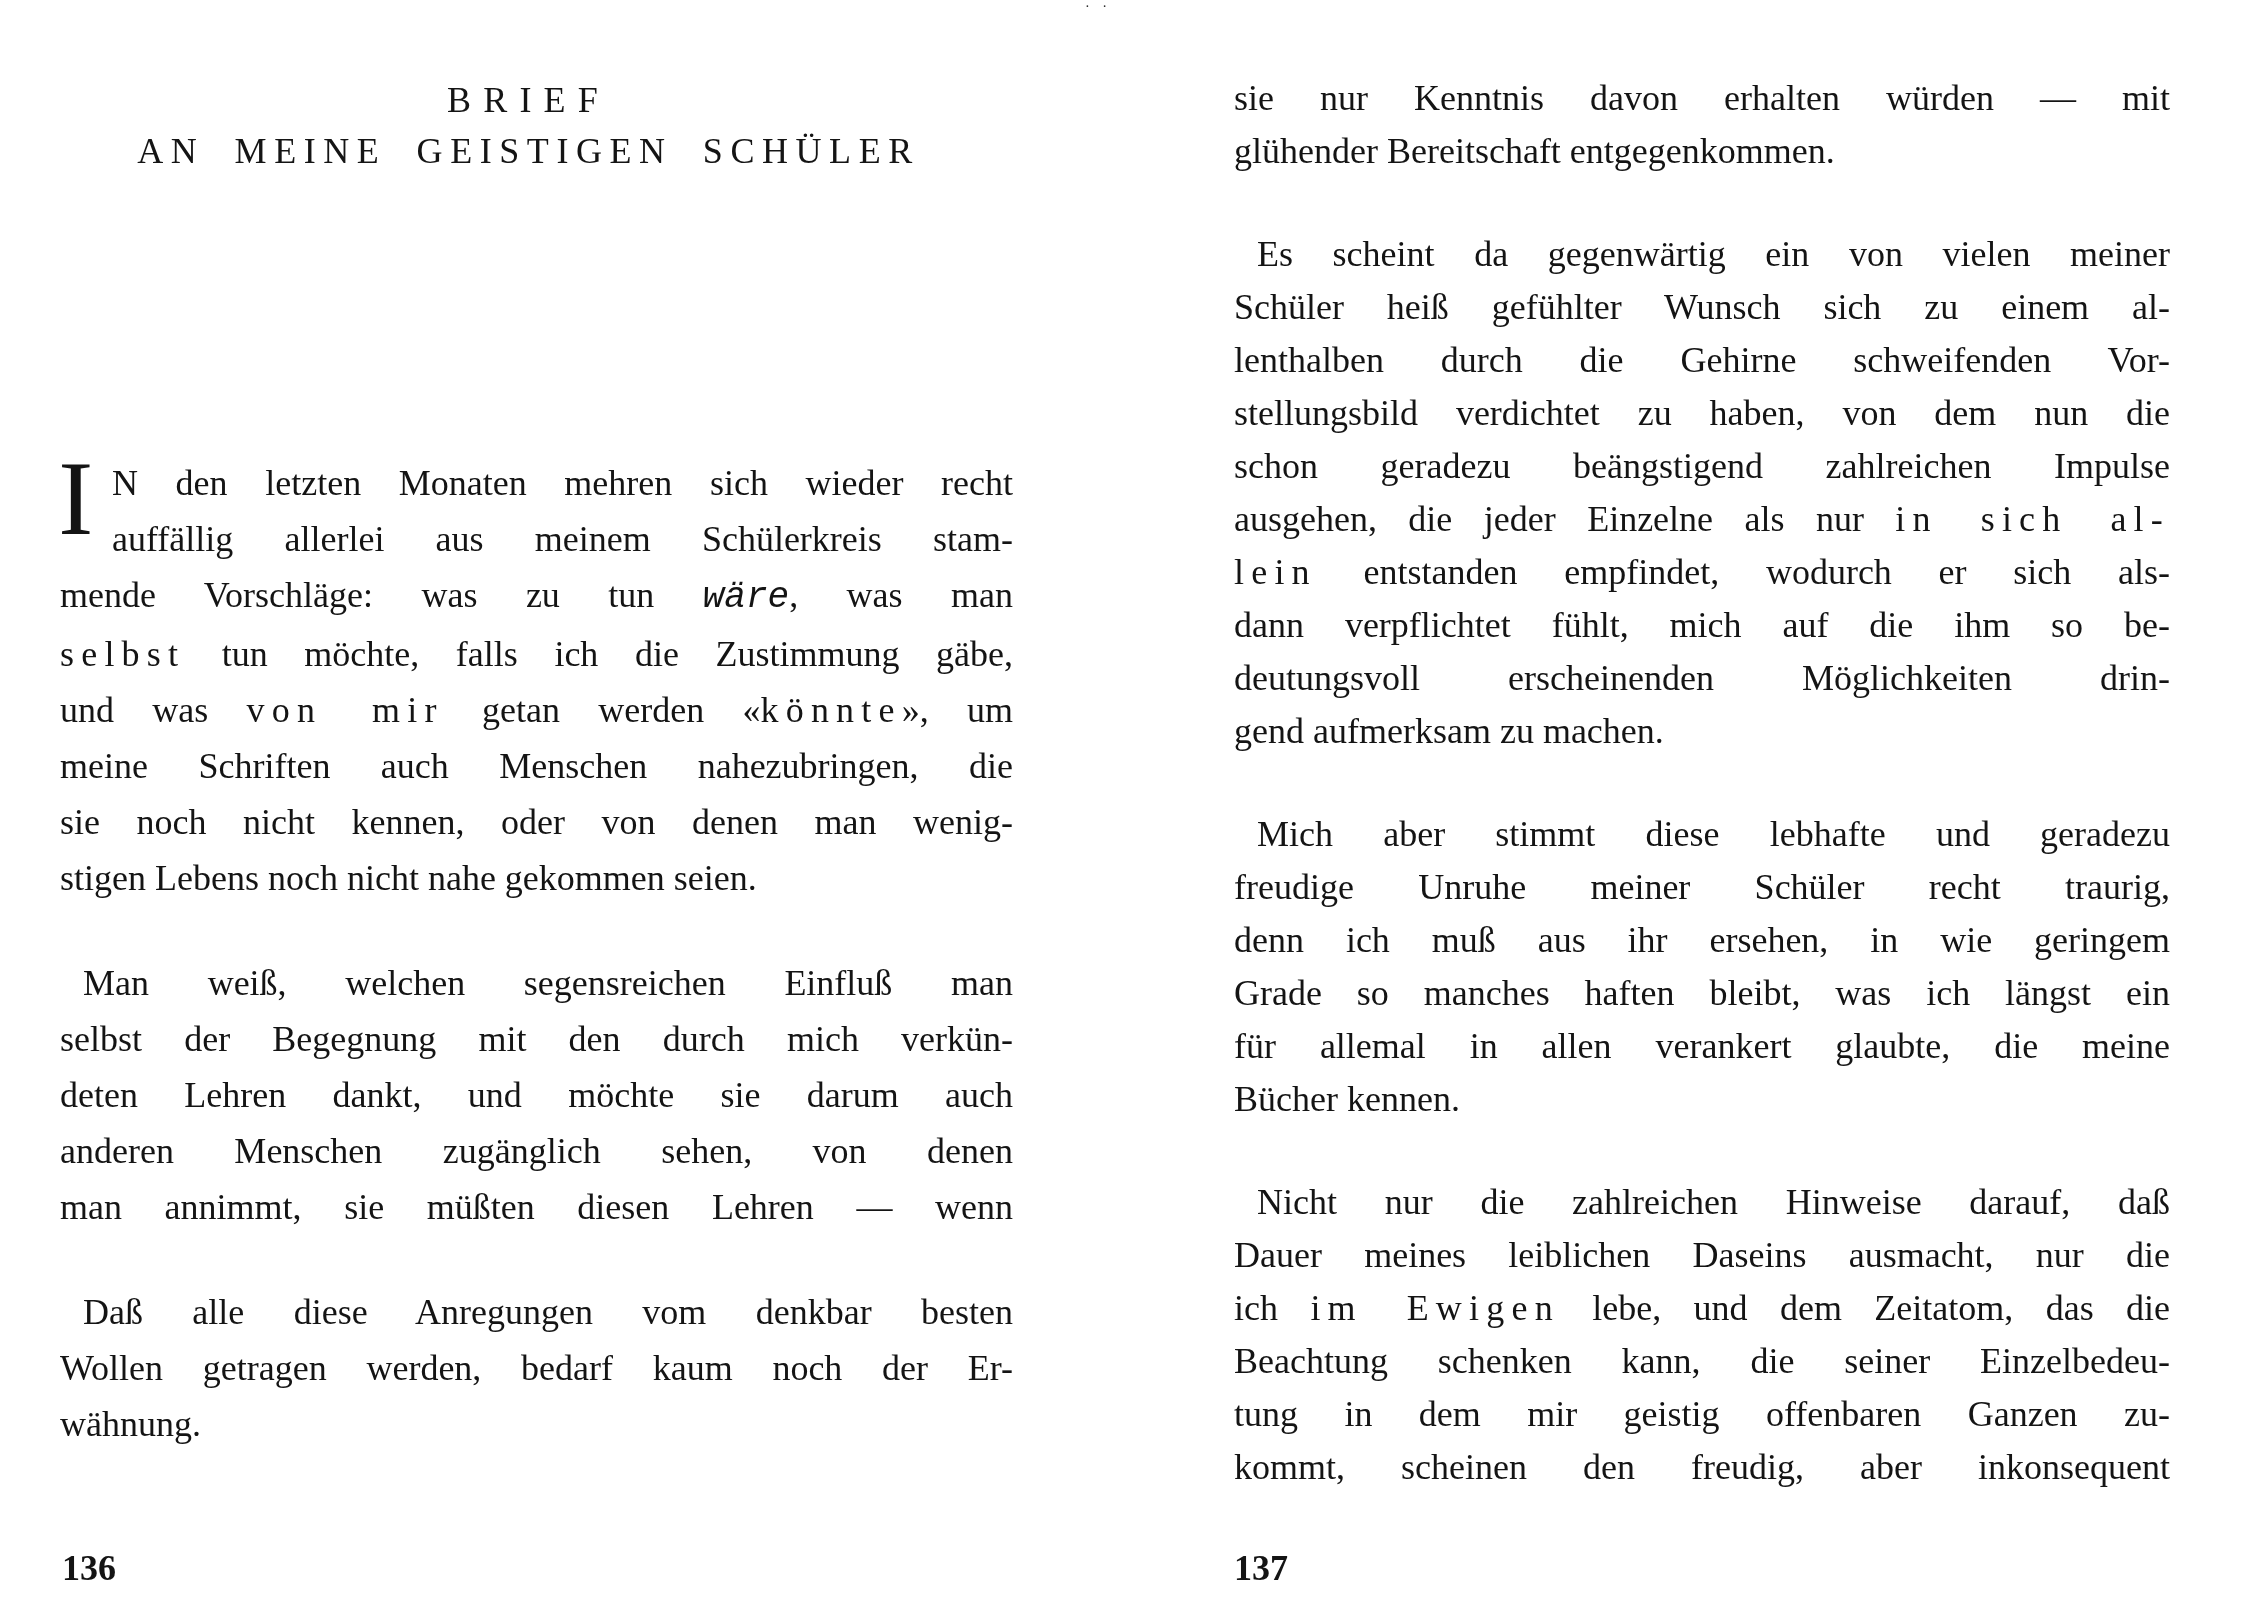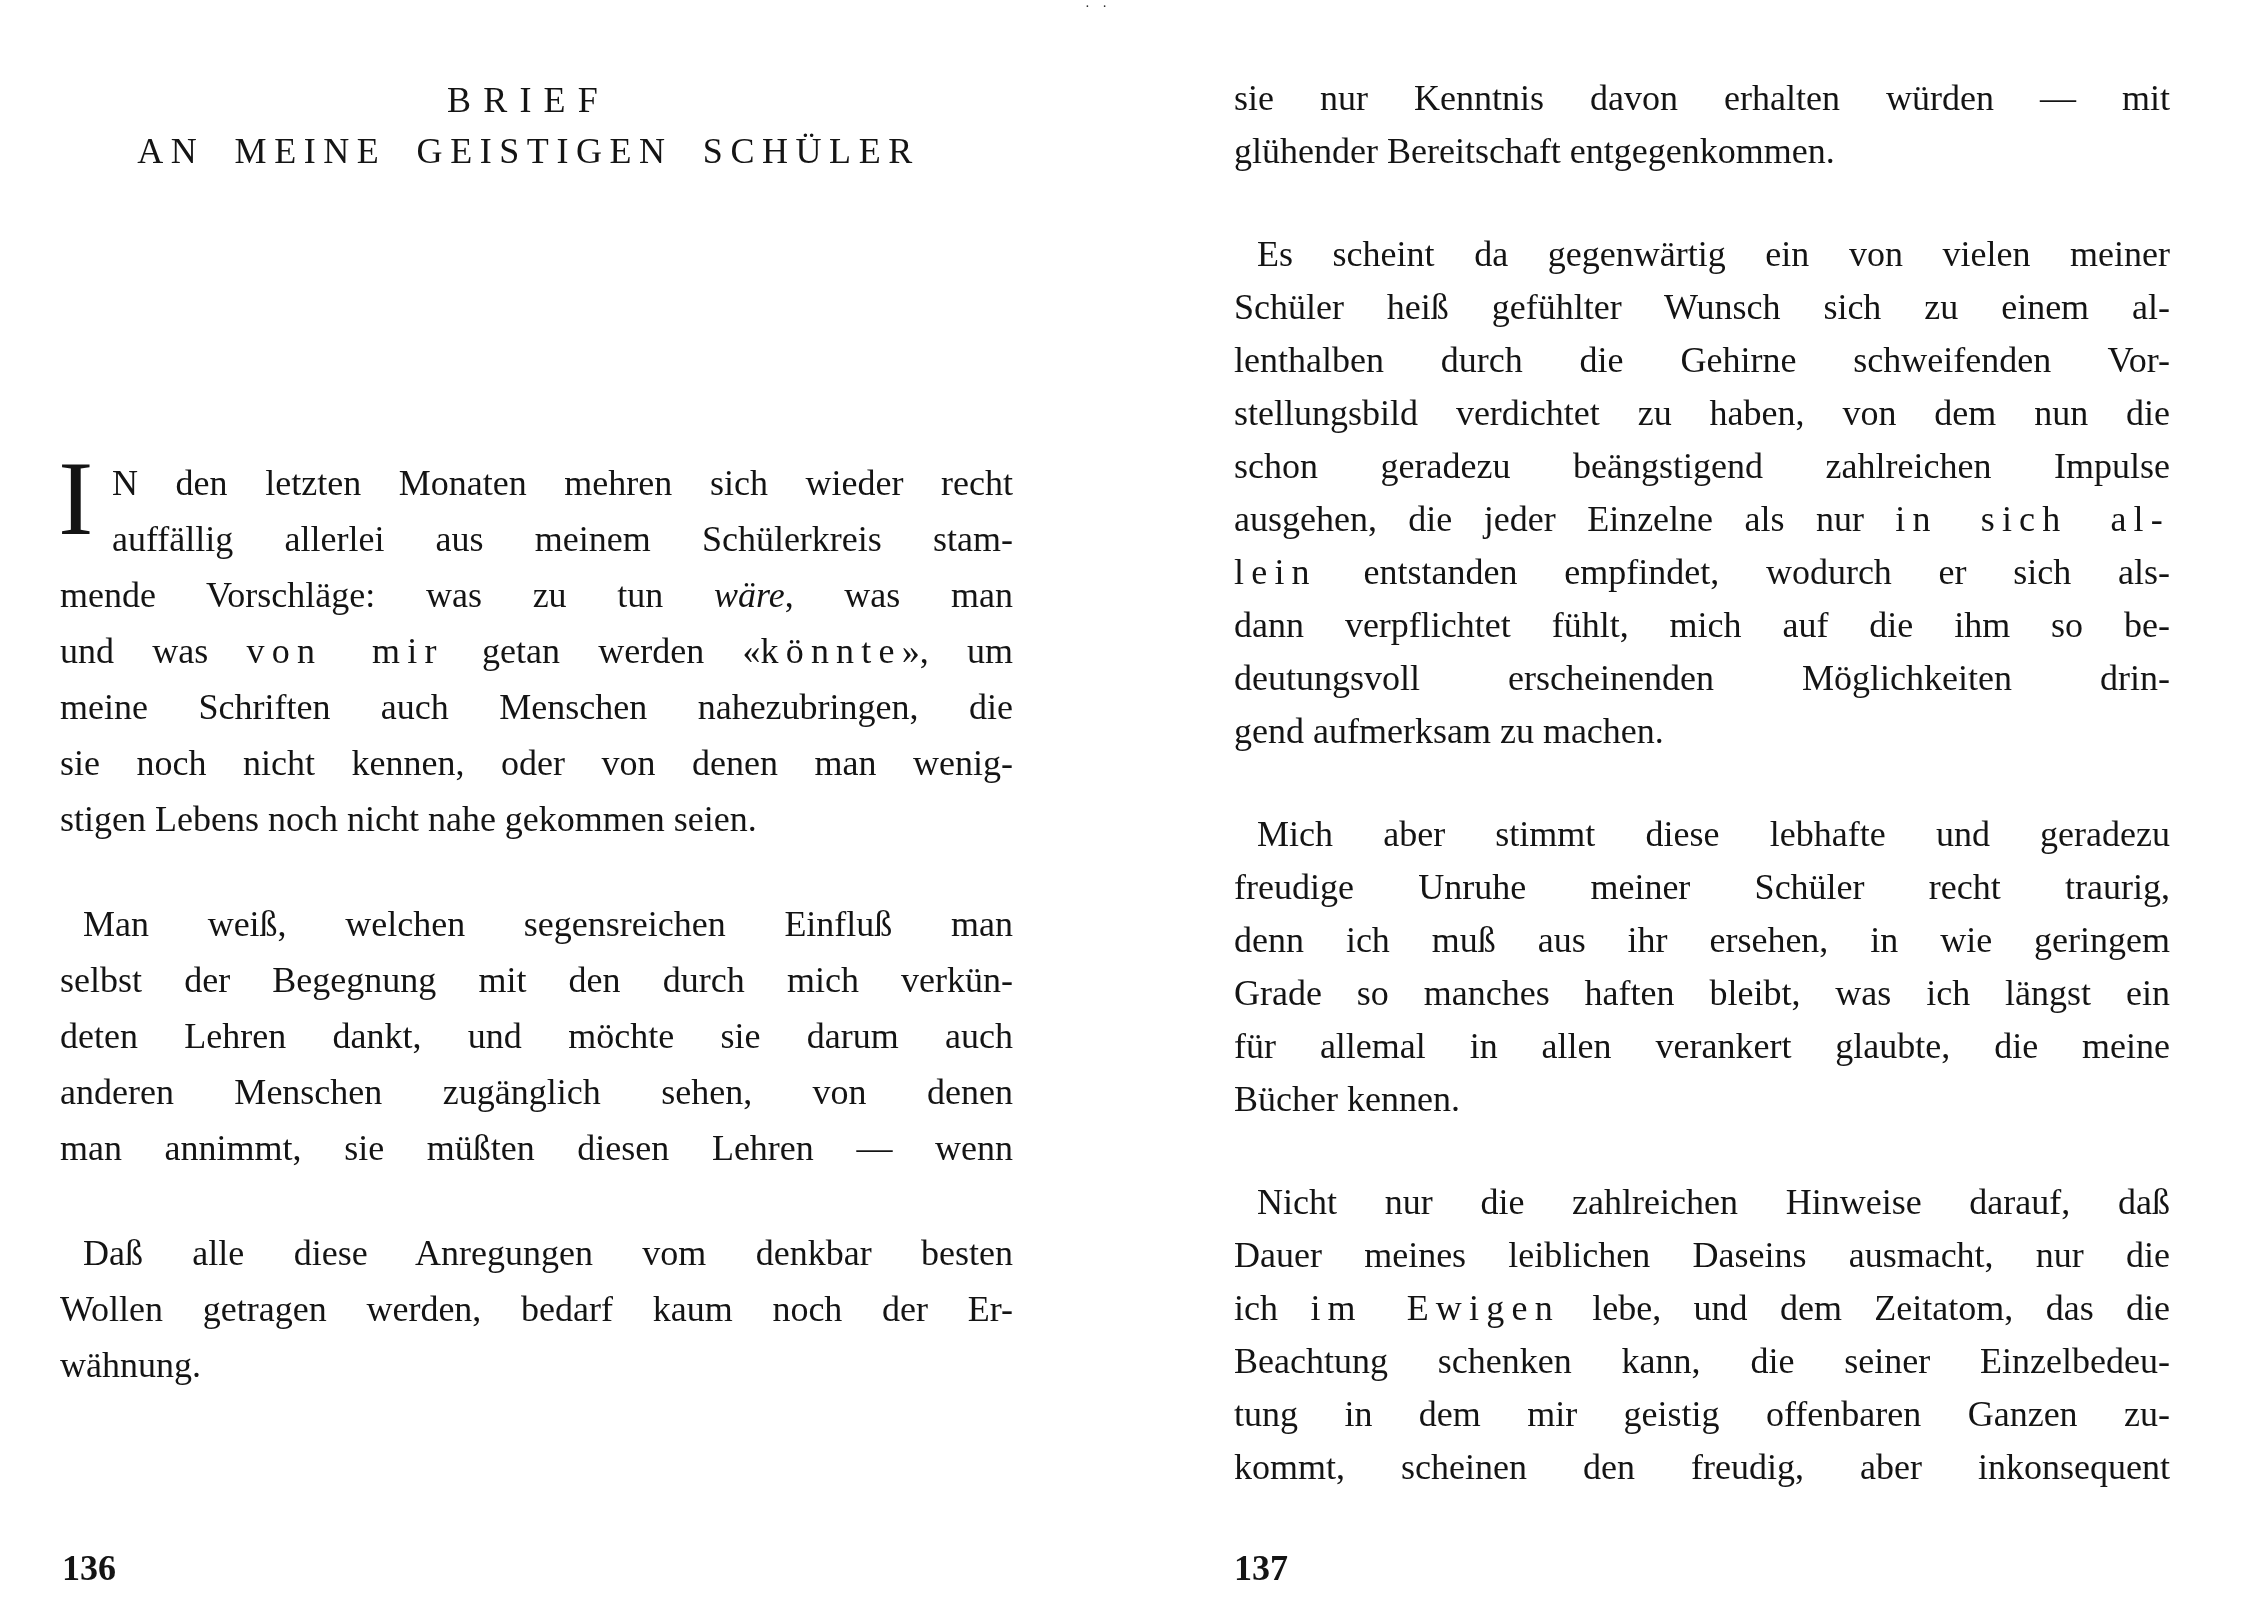--- a/index.html
+++ b/index.html
@@ -50,21 +50,21 @@
   .line {
     font-size: 36px;
     text-align: justify;
     text-align-last: justify;
   }
   .page-left  .line { line-height: 56px; }
   .page-right .line { line-height: 53px; }
   .line.end { text-align: left; text-align-last: left; }
   .line.pad { padding-left: 52px; }
   .line.ind { padding-left: 23px; }
-  .it { font-style: italic; }
+  .it { font-style: italic; font-family: Liberation Mono, monospace; }
   .sp { letter-spacing: 0.2em; word-spacing: 0.12em; }
   .dropcap {
     position: absolute;
     left: -1.8px;
     top: -9px;
     font-size: 105px;
     line-height: 1;
   }
   
   .page-number {
@@ -86,20 +86,21 @@
   <div class="chapter-title">
     <div class="title-line t1">BRIEF</div>
     <div class="title-line t2">AN MEINE GEISTIGEN SCHÜLER</div>
   </div>
   <div id="left-body" class="page-body">
       <div class="para">
         <span class="dropcap">I</span>
         <div class="line pad"><span>N den letzten Monaten mehren sich wieder recht</span></div>
         <div class="line pad"><span>auffällig allerlei aus meinem Schülerkreis stam-</span></div>
         <div class="line"><span>mende Vorschläge: was zu tun </span><span class="it">wäre</span><span>, was man</span></div>
+        <div class="line"><span class="sp">selbst</span><span> tun möchte, falls ich die Zustimmung gäbe,</span></div>
         <div class="line"><span>und was </span><span class="sp">von mir</span><span> getan werden «</span><span class="sp">könnte</span><span>», um</span></div>
         <div class="line"><span>meine Schriften auch Menschen nahezubringen, die</span></div>
         <div class="line"><span>sie noch nicht kennen, oder von denen man wenig-</span></div>
         <div class="line end"><span>stigen Lebens noch nicht nahe gekommen seien.</span></div>
       </div>
       <div class="para">
         <div class="line ind"><span>Man weiß, welchen segensreichen Einfluß man</span></div>
         <div class="line"><span>selbst der Begegnung mit den durch mich verkün-</span></div>
         <div class="line"><span>deten Lehren dankt, und möchte sie darum auch</span></div>
         <div class="line"><span>anderen Menschen zugänglich sehen, von denen</span></div>

